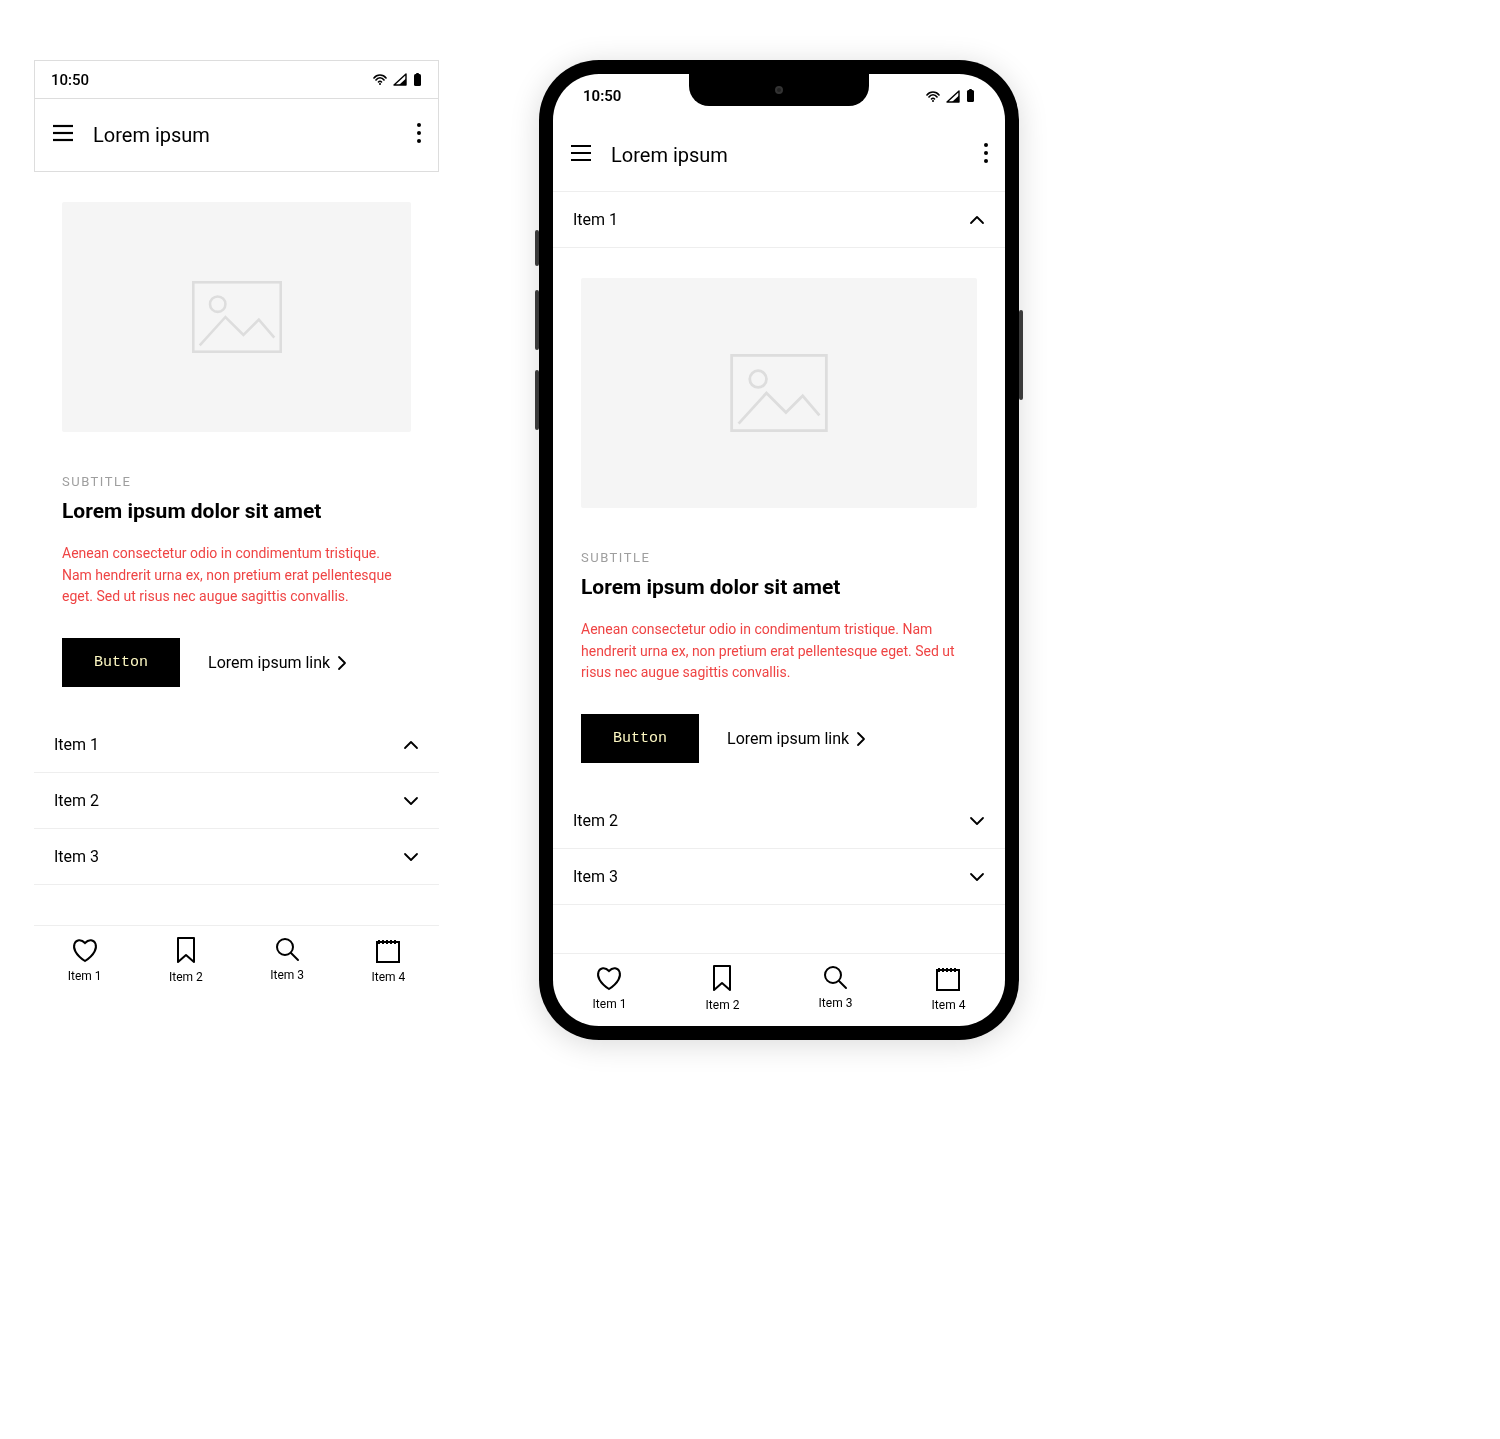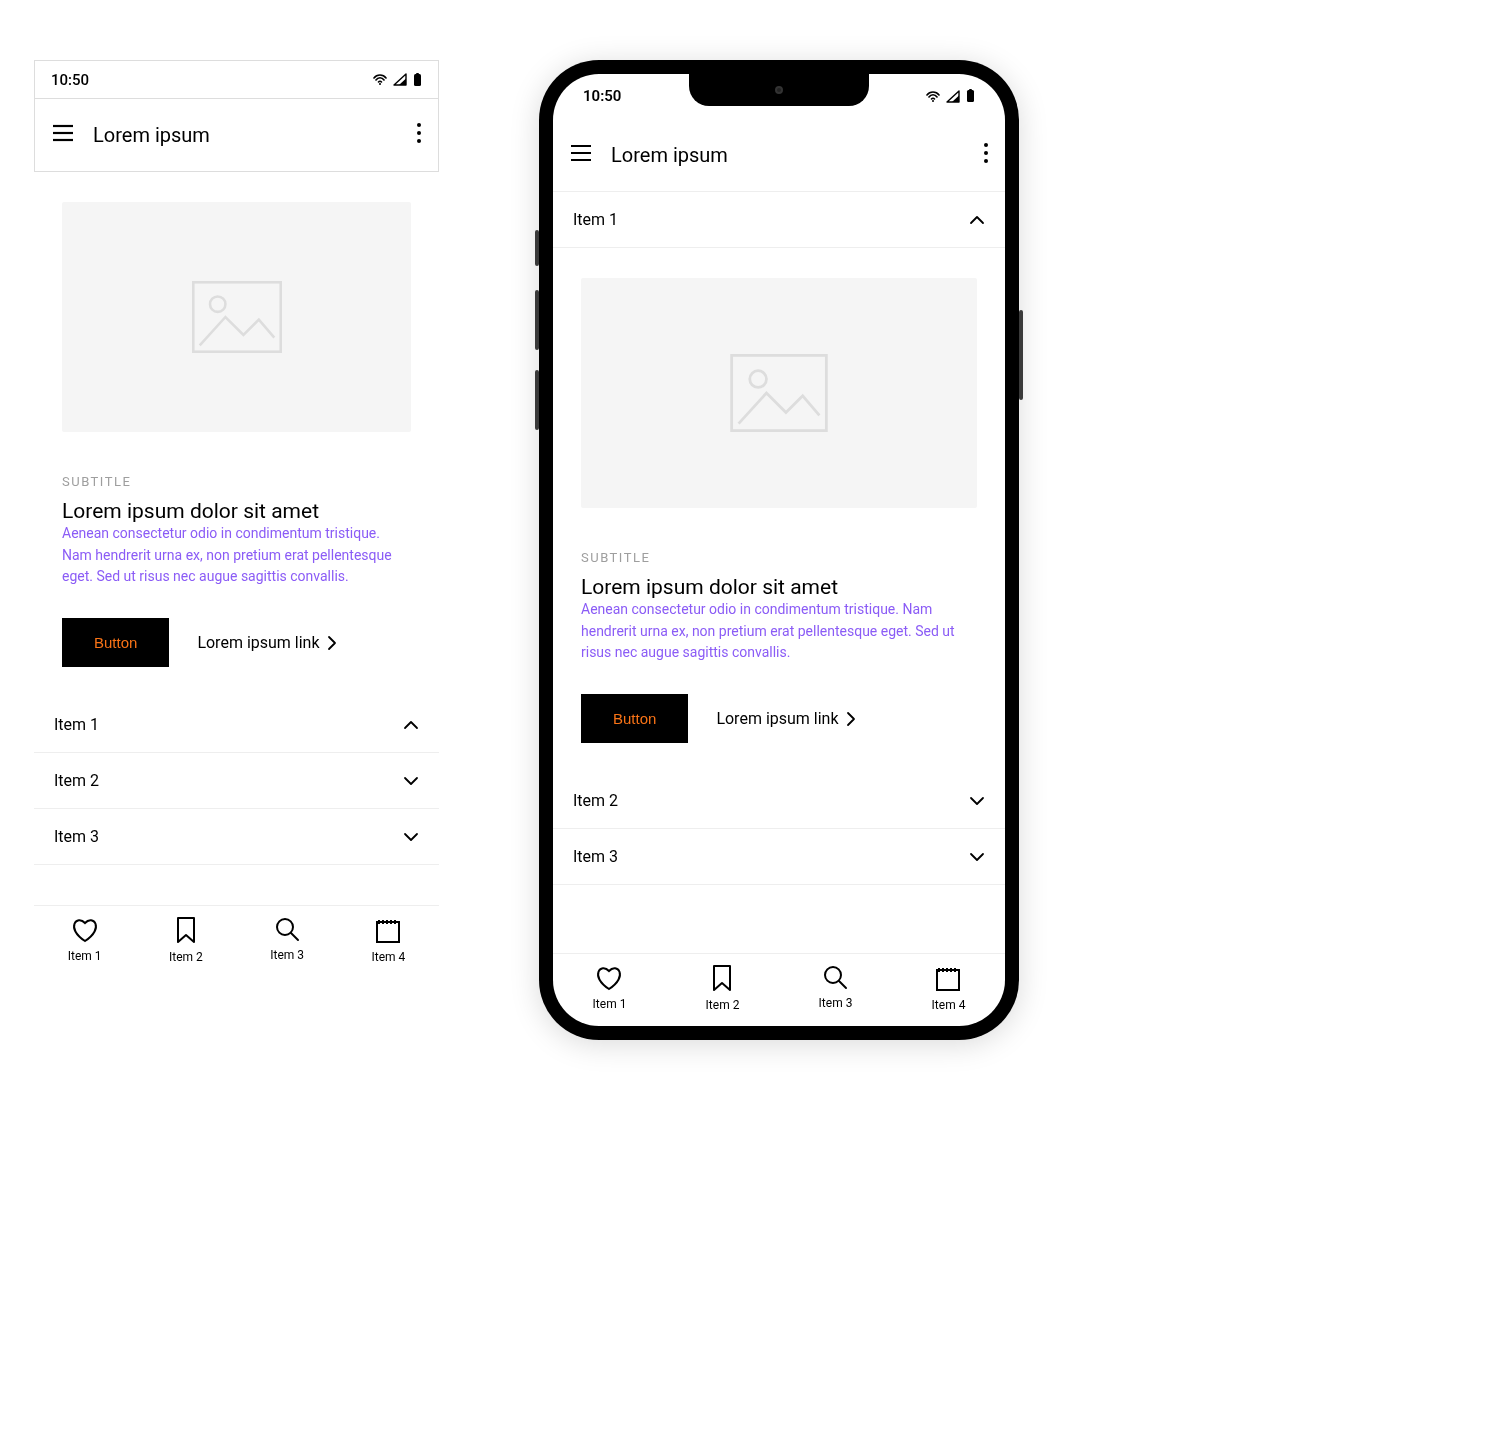--- a/index.html
+++ b/index.html
@@ -142,41 +142,42 @@
   }
   .subtitle {
     margin-top: 42px;
     letter-spacing: 1.5px;
     font-size: 13px;
     color: #9e9e9e;
   }
   .card-title {
     margin-top: 10px;
     font-size: 21px;
-    font-weight: 400;
+    font-weight: 700;
   }
   .card-desc {
-    margin-top: 0;
+    margin-top: 20px;
     font-size: 14px;
     line-height: 1.55;
-    color: #8b5cf6;
+    color: #ef4444;
   }
   .actions {
     margin-top: 30px;
     display: flex;
     align-items: center;
     gap: 28px;
   }
   .btn-primary {
     background: #000;
-    color: #f97316;
+    color: #fef9c3;
     border: none;
     padding: 16px 32px;
     font-size: 15px;
     cursor: pointer;
+    font-family: Liberation Mono, monospace;
   }
   .link {
     display: flex;
     align-items: center;
     gap: 7px;
     font-size: 16px;
     cursor: pointer;
   }
 
   .bottom-nav {

